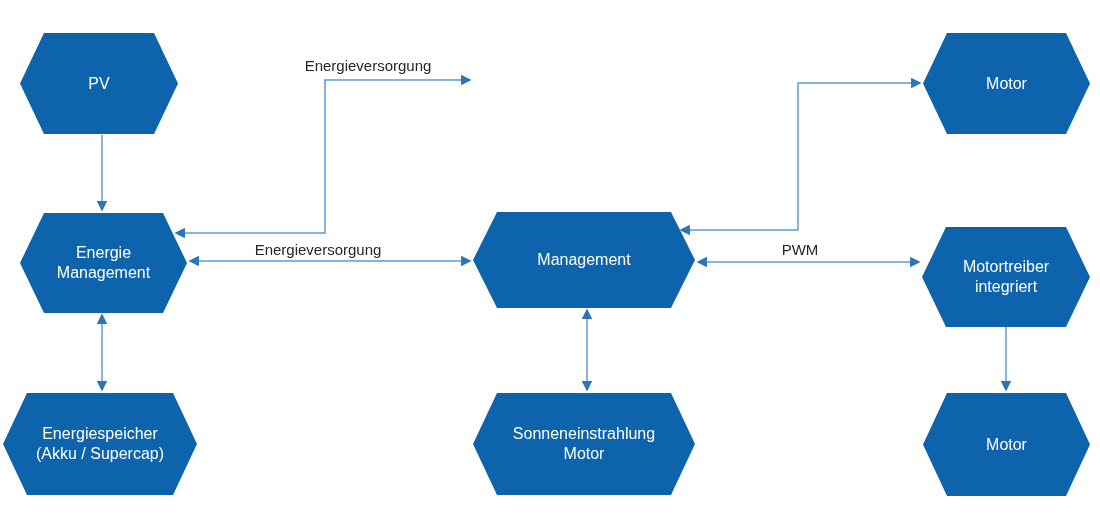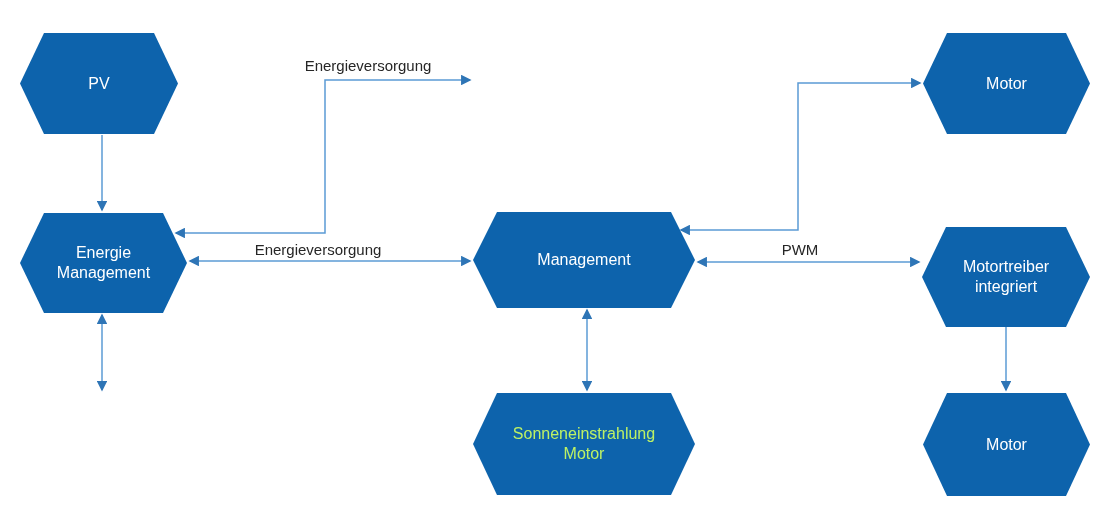--- a/index.html
+++ b/index.html
@@ -84,21 +84,25 @@
         <span>Energie</span>
         <span>Management</span>
       </div>
       <div class="hex" style="left: 473px; top: 212px; width: 222px; height: 96px; background: rgb(13, 99, 172); color: rgb(255, 255, 255);">
         <span>Management</span>
       </div>
       <div class="hex" style="left: 922px; top: 213px; width: 168px; height: 100px; background: rgb(13, 99, 172); color: rgb(255, 255, 255); margin-top: 14px;">
         <span>Motortreiber</span>
         <span>integriert</span>
       </div>
-      <div class="hex" style="left: 473px; top: 393px; width: 222px; height: 102px; background: rgb(13, 99, 172); color: #bef264;">
+      <div class="hex" style="left: 3px; top: 393px; width: 194px; height: 102px; background: rgb(13, 99, 172); color: rgb(255, 255, 255);">
+        <span>Energiespeicher</span>
+        <span>(Akku / Supercap)</span>
+      </div>
+      <div class="hex" style="left: 473px; top: 393px; width: 222px; height: 102px; background: rgb(13, 99, 172); color: #ffffff;">
         <span>Sonneneinstrahlung</span>
         <span>Motor</span>
       </div>
       <div class="hex" style="left: 923px; top: 393px; width: 167px; height: 103px; background: rgb(13, 99, 172); color: rgb(255, 255, 255);">
         <span>Motor</span>
       </div>
     </div>
 </div>
 
 </body></html>

